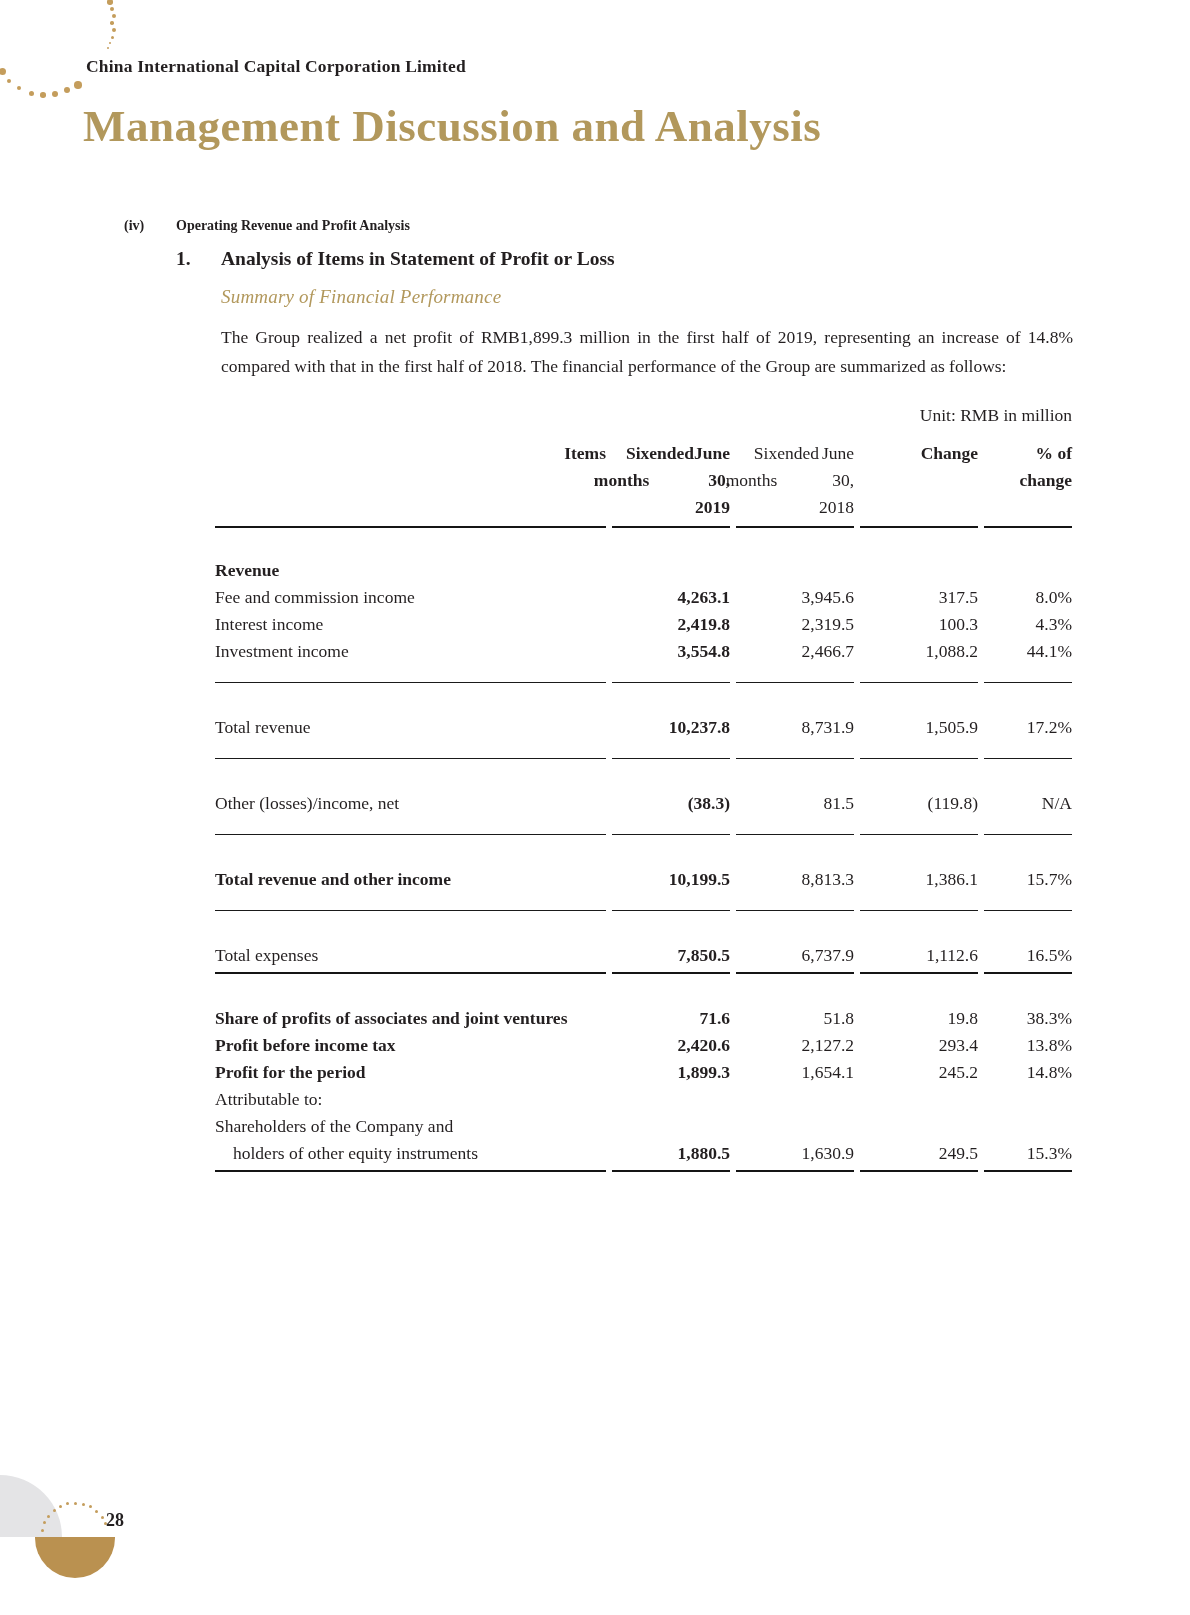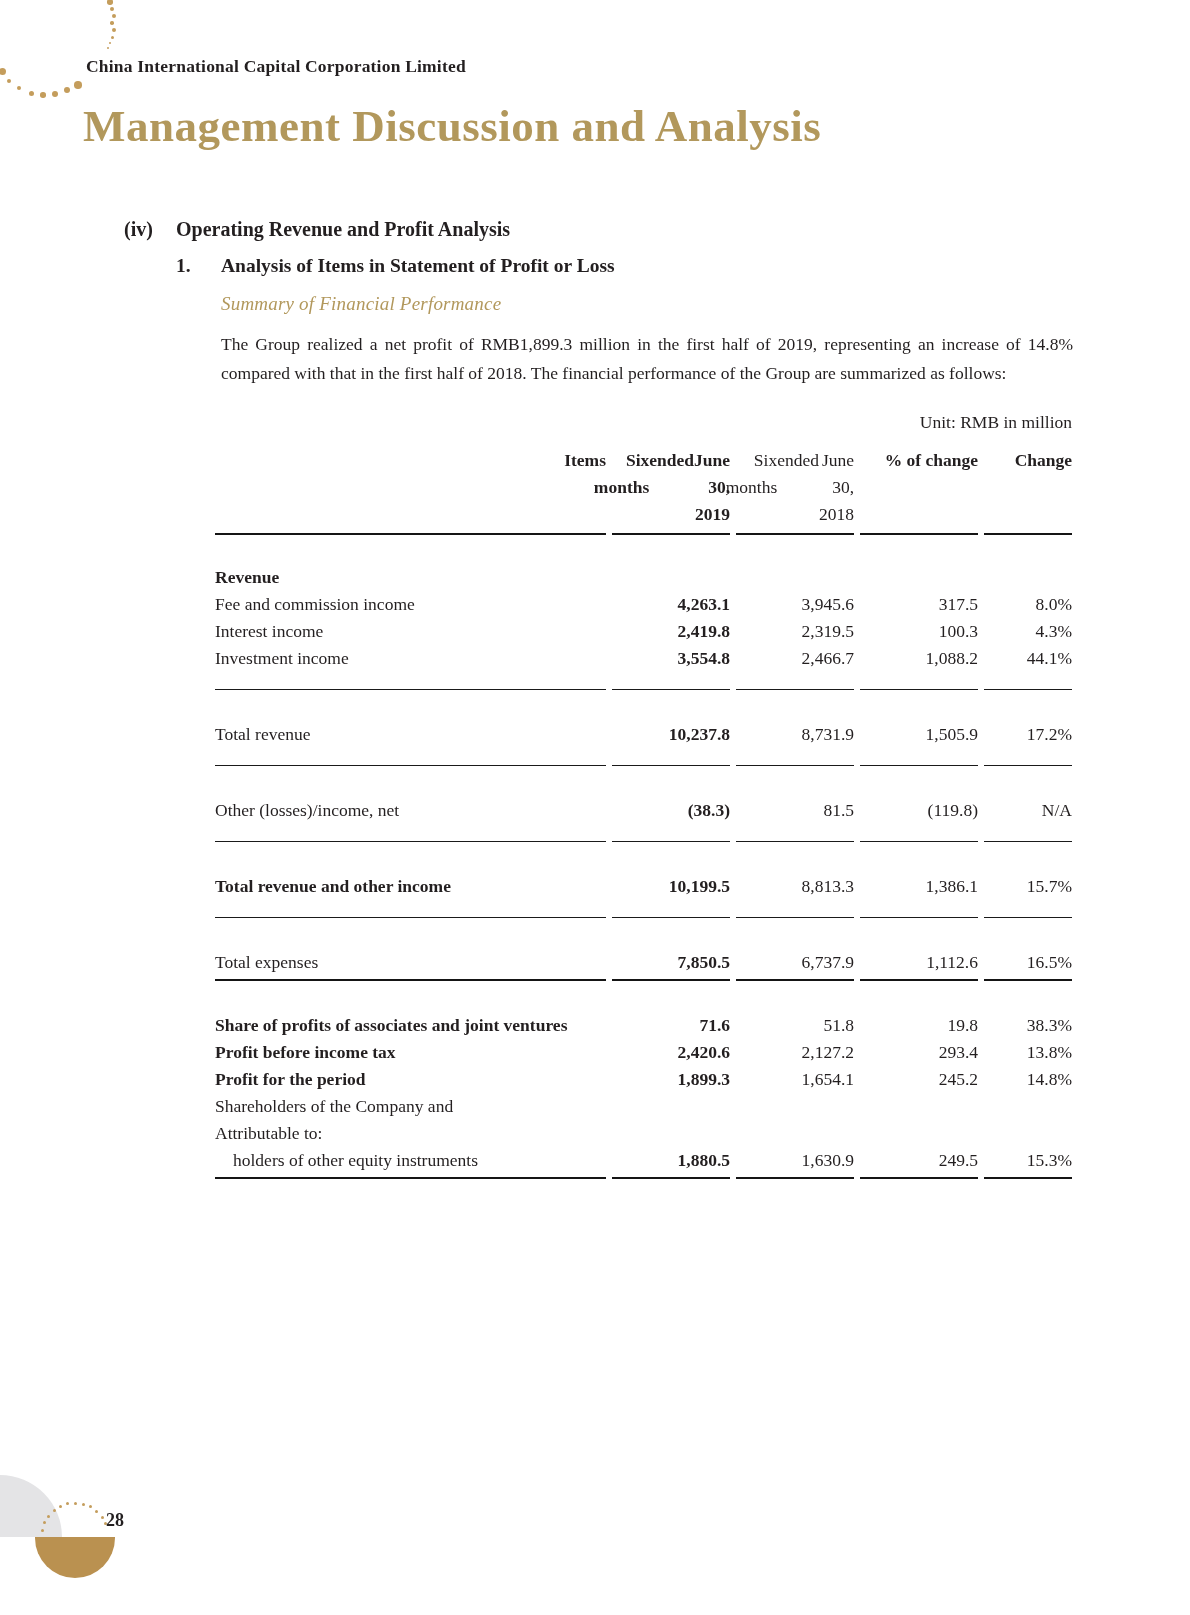--- a/index.html
+++ b/index.html
@@ -27,21 +27,21 @@
   .gold-semi{
     position:absolute; left:35px; top:1537px; width:80px; height:41px;
     background:var(--goldDark); border-radius:0 0 40px 40px;
   }
   .page-number{
     position:absolute; left:106px; top:1510px;
     font-size:18px; font-weight:bold;
   }
   
   .content{position:absolute; left:0; top:218px; width:100%;}
-  .h1{display:flex; padding-left:124px; font-size:20px; font-weight:bold;}
+  .h1{display:flex; padding-left:124px; font-size:14px; font-weight:bold;}
   .h1 .num{width:52px; flex:0 0 auto;}
   .h2{display:flex; padding-left:176px; margin-top:14px; font-size:19.5px; font-weight:bold;}
   .h2 .num{width:45px; flex:0 0 auto;}
   .summary{
     margin:16px 0 0 221px; font-size:19px; font-style:italic;
     color:var(--gold); letter-spacing:.2px;
   }
   .para{
     margin:15px 12px 0 221px; width:852px;
     font-size:17.5px; line-height:29px; text-align:justify;
@@ -125,24 +125,24 @@
           <div>Six months</div>
           <div>ended</div>
           <div>June 30, 2019</div>
         </div>
         <div class="th num">
           <div>Six months</div>
           <div>ended</div>
           <div>June 30, 2018</div>
         </div>
         <div class="th num bold">
+          <div>Change</div>
+        </div>
+        <div class="th num bold">
           <div>% of change</div>
-        </div>
-        <div class="th num bold">
-          <div>Change</div>
         </div>
       </div>
       <div id="tbody">
           <div class="trow first-row">
             <div class="lbl bold">Revenue</div>
             <div class="num c2019"></div>
             <div class="num"></div>
             <div class="num"></div>
             <div class="num"></div>
           </div>
@@ -215,28 +215,28 @@
             <div class="num">13.8%</div>
           </div>
           <div class="trow">
             <div class="lbl bold">Profit for the period</div>
             <div class="num c2019">1,899.3</div>
             <div class="num">1,654.1</div>
             <div class="num">245.2</div>
             <div class="num">14.8%</div>
           </div>
           <div class="trow">
+            <div class="lbl">Attributable to:</div>
+            <div class="num c2019"></div>
+            <div class="num"></div>
+            <div class="num"></div>
+            <div class="num"></div>
+          </div>
+          <div class="trow">
             <div class="lbl">Shareholders of the Company and</div>
-            <div class="num c2019"></div>
-            <div class="num"></div>
-            <div class="num"></div>
-            <div class="num"></div>
-          </div>
-          <div class="trow">
-            <div class="lbl">Attributable to:</div>
             <div class="num c2019"></div>
             <div class="num"></div>
             <div class="num"></div>
             <div class="num"></div>
           </div>
           <div class="trow rule-thick">
             <div class="lbl indent">holders of other equity instruments</div>
             <div class="num c2019">1,880.5</div>
             <div class="num">1,630.9</div>
             <div class="num">249.5</div>

